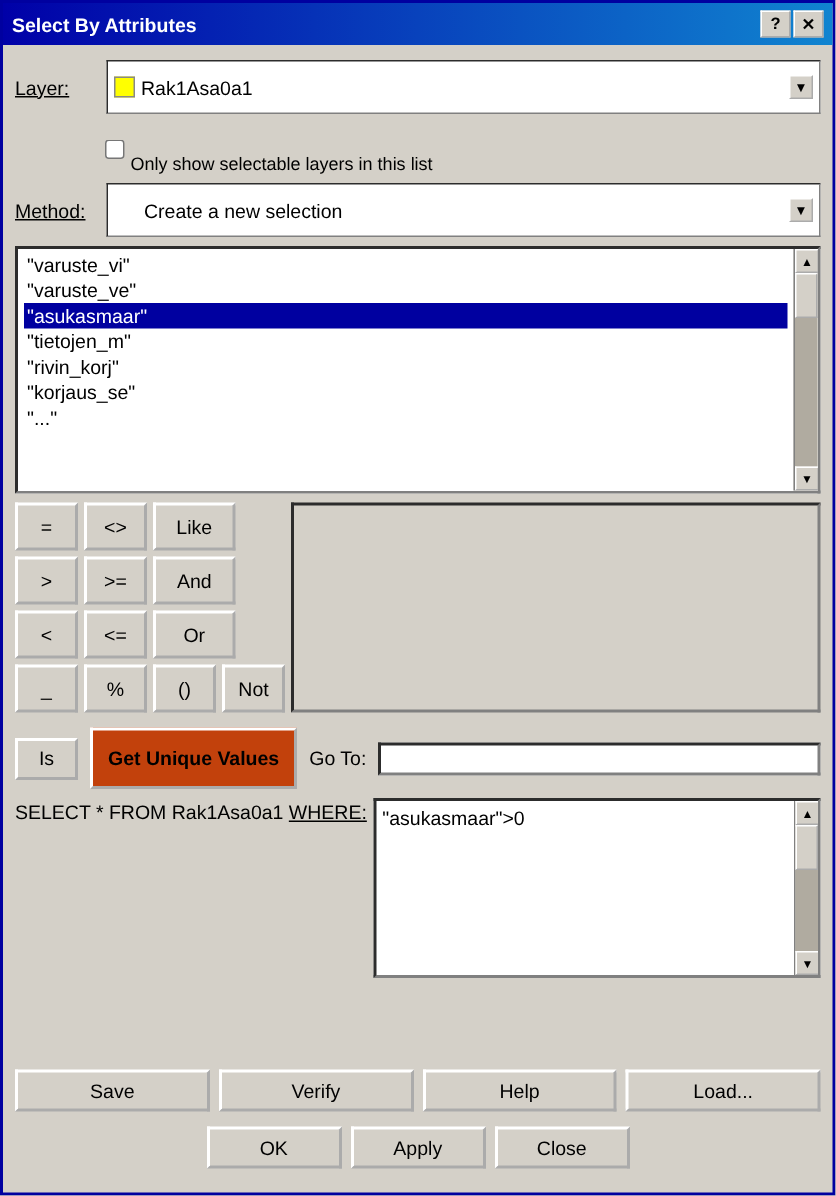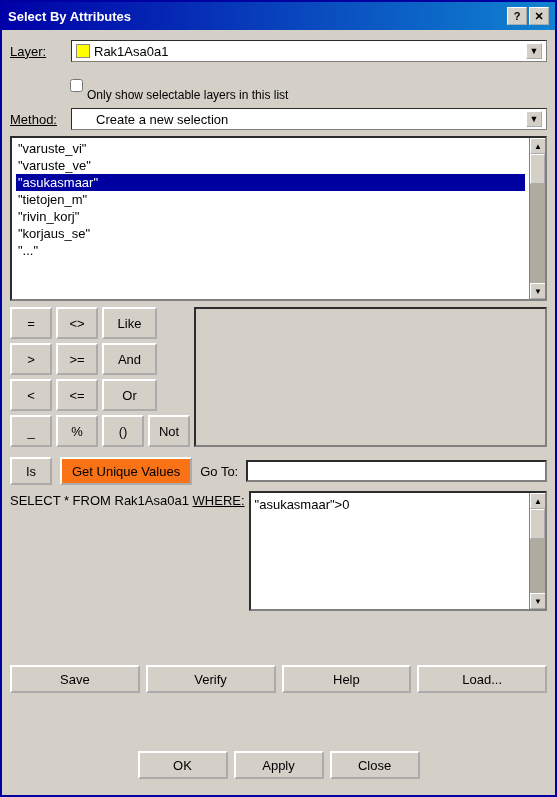--- a/index.html
+++ b/index.html
@@ -76,21 +76,21 @@
       gap: 6px;
     }
 
     .label {
       color: #000;
       min-width: 55px;
     }
 
     .combo-box {
       flex: 1;
-      height: 22px;
+      height: 36px;
       background: white;
       border: 1px inset #808080;
       display: flex;
       align-items: center;
       justify-content: space-between;
       padding: 0 4px;
       cursor: pointer;
     }
 
     .combo-box-text {
@@ -212,29 +212,30 @@
       background: #d4d0c8;
       border: 2px outset #ffffff;
       cursor: pointer;
       font-size: 13px;
       display: flex;
       align-items: center;
       justify-content: center;
     }
 
     .get-unique-btn {
-      height: 28px;
+      height: 41px;
       padding: 0 10px;
-      background: #f97316;
+      background: #c2410c;
       border: 2px outset #ffffff;
       cursor: pointer;
       font-size: 13px;
       display: flex;
       align-items: center;
       justify-content: center;
+      font-weight: bold;
     }
 
     .goto-label {
       font-size: 13px;
     }
 
     .goto-input {
       flex: 1;
       height: 22px;
       border: 2px inset #808080;
@@ -299,21 +300,20 @@
     .action-btn {
       width: 90px;
       height: 28px;
       background: #d4d0c8;
       border: 2px outset #ffffff;
       cursor: pointer;
       font-size: 13px;
       display: flex;
       align-items: center;
       justify-content: center;
-      margin-top: 48px;
     }
 
     .scrollbar-v {
       position: absolute;
       right: 0;
       top: 0;
       bottom: 0;
       width: 16px;
       background: #d4d0c8;
       display: flex;

